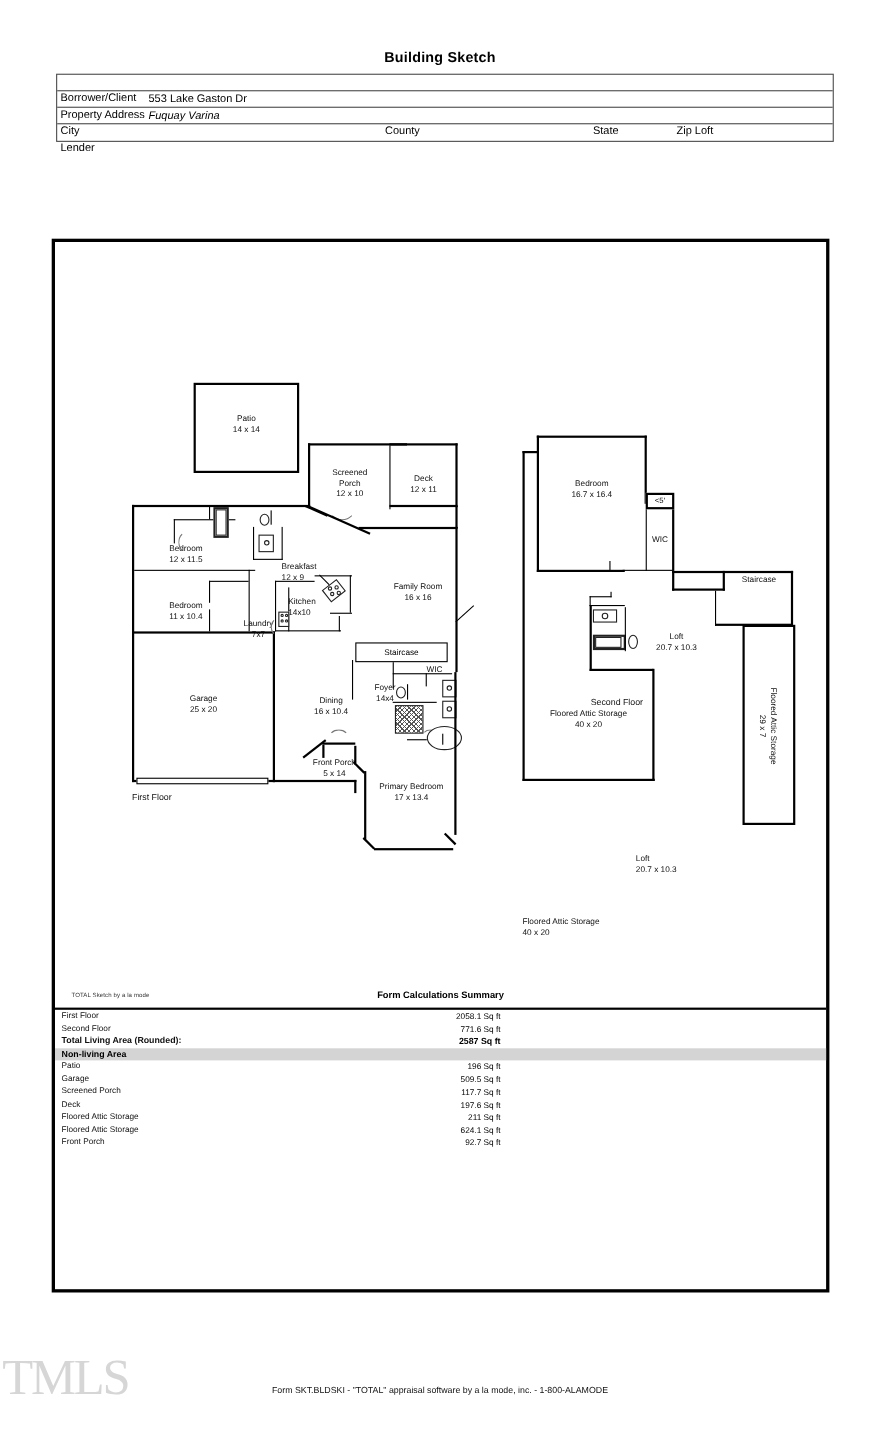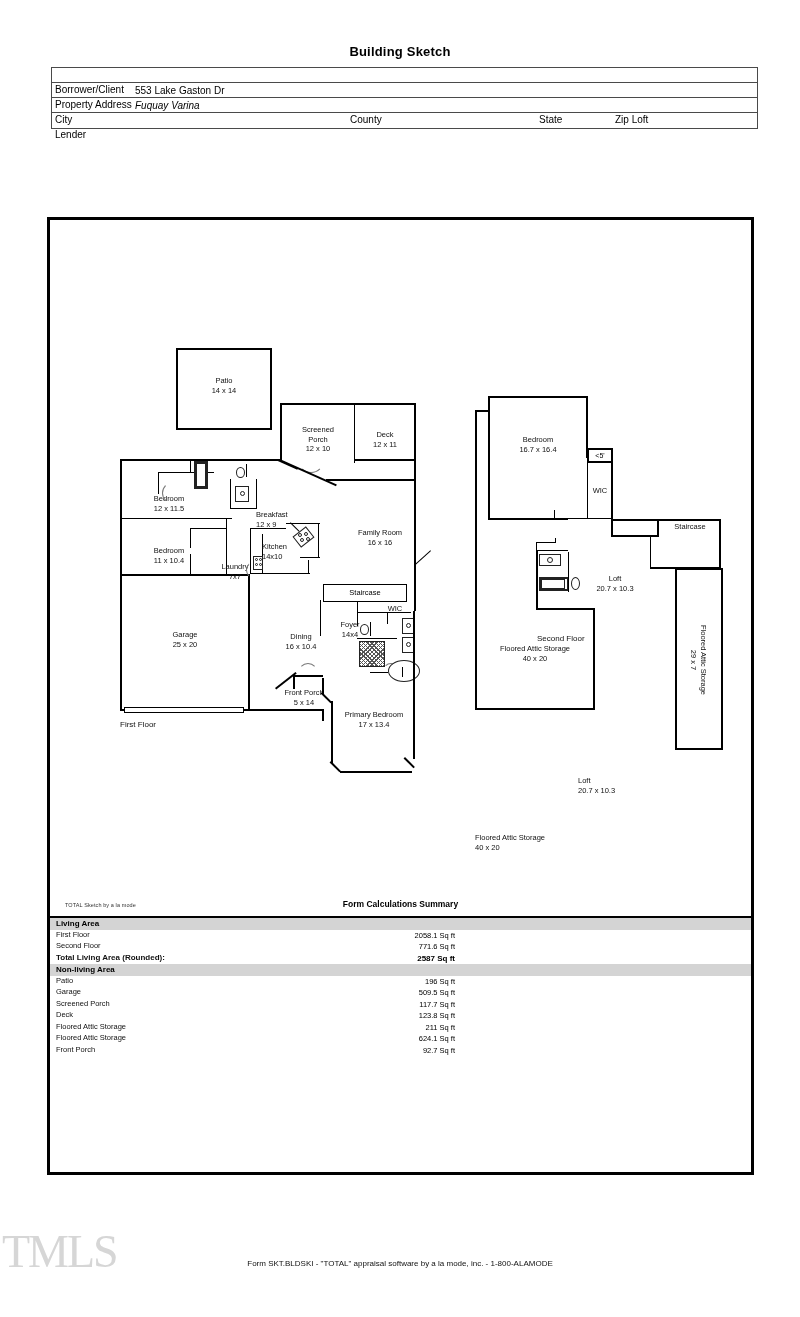--- a/index.html
+++ b/index.html
@@ -480,21 +480,20 @@
     <div class="room" style="left:625px; top:348px; width:48px; height:182px;"></div>
     <div class="lbl rot90" style="left:658px; top:384px; width:112px;">Floored Attic Storage
 29 x 7</div>
   </div>
 
   <div id="summary-wrap">
     <div id="sketch-credit">TOTAL Sketch by a la mode</div>
     <div id="summary-title">Form Calculations Summary</div>
 
     <div id="summary-table">
-      <div class="sec-head">Living Area</div>
 
       <div class="sum-row">
         <span class="lbl">First Floor</span>
         <span class="val">2058.1 Sq ft</span>
       </div>
       <div class="sum-row">
         <span class="lbl">Second Floor</span>
         <span class="val">771.6 Sq ft</span>
       </div>
       <div class="sum-row total">
@@ -511,21 +510,21 @@
       <div class="sum-row">
         <span class="lbl">Garage</span>
         <span class="val">509.5 Sq ft</span>
       </div>
       <div class="sum-row">
         <span class="lbl">Screened Porch</span>
         <span class="val">117.7 Sq ft</span>
       </div>
       <div class="sum-row">
         <span class="lbl">Deck</span>
-        <span class="val">123.8 Sq ft</span>
+        <span class="val">197.6 Sq ft</span>
       </div>
       <div class="sum-row">
         <span class="lbl">Floored Attic Storage</span>
         <span class="val">211 Sq ft</span>
       </div>
       <div class="sum-row">
         <span class="lbl">Floored Attic Storage</span>
         <span class="val">624.1 Sq ft</span>
       </div>
       <div class="sum-row">

